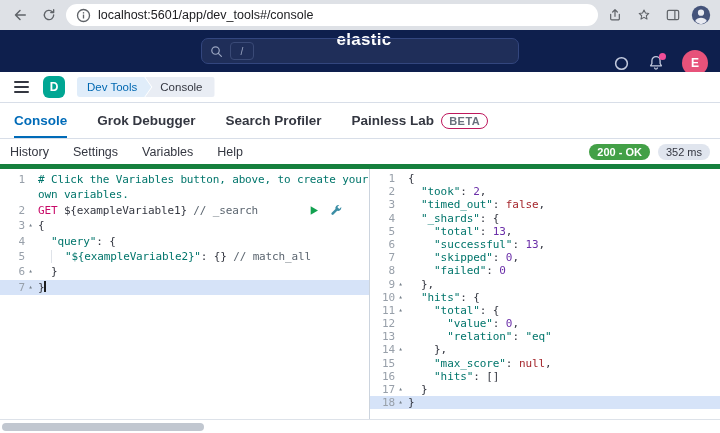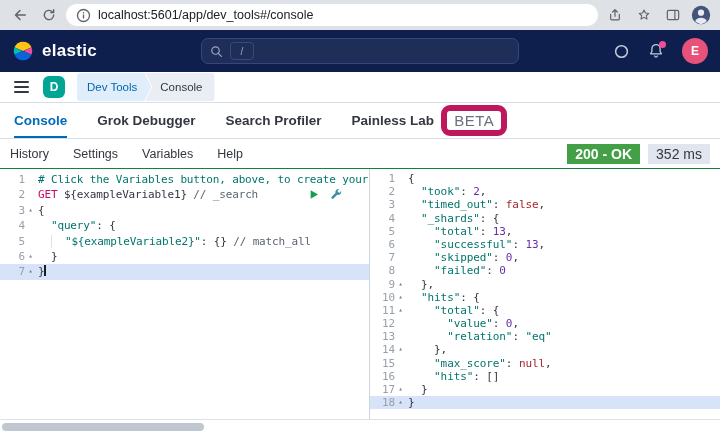--- a/index.html
+++ b/index.html
@@ -8,60 +8,60 @@
   .abs{position:absolute;left:0;right:0;}
 
   
   .chrome{top:0;height:30px;background:#dee1e6;display:flex;align-items:center;padding:0 8px;gap:5px;box-sizing:border-box;}
   .nav-btn{width:24px;height:24px;display:flex;align-items:center;justify-content:center;border-radius:50%;flex:0 0 auto;cursor:pointer;}
   .omnibox{flex:1;height:22px;background:#fff;border-radius:12px;display:flex;align-items:center;padding:0 10px;gap:7px;min-width:0;cursor:text;}
   .omnibox .url{font-size:12.5px;color:#202124;white-space:nowrap;overflow:hidden;}
   .chrome-avatar{width:22px;height:22px;flex:0 0 auto;cursor:pointer;}
 
   
-  .eheader{top:30px;height:42px;background:var(--c-header-bg);display:flex;align-items:center;padding:0 12px;box-sizing:border-box;}
+  .eheader{top:30px;height:42px;background:var(--c-header-bg);display:flex;align-items:center;padding:0 12px;box-sizing:border-box;flex-direction:column;}
   .brand{color:#fff;font-size:17px;font-weight:600;letter-spacing:.3px;margin-left:8px;}
   .gsearch{position:absolute;left:201px;top:8px;width:318px;height:26px;background:rgba(255,255,255,.07);
            border:1px solid #33467e;border-radius:7px;display:flex;align-items:center;padding:0 8px;gap:7px;box-sizing:border-box;cursor:text;}
   .gsearch .ph{font-size:12px;color:#9aa5c1;flex:1;white-space:nowrap;overflow:hidden;}
   .kbd{min-width:16px;height:16px;border:1px solid #3a4a77;border-radius:4px;color:#9aa5c1;font-size:10px;
        display:flex;align-items:center;justify-content:center;padding:0 3px;}
   .hicons{margin-left:auto;display:flex;align-items:center;gap:18px;}
   .bell-wrap{position:relative;display:flex;cursor:pointer;}
   .bell-dot{position:absolute;right:-2px;top:-2px;width:7px;height:7px;border-radius:50%;background:var(--c-notification-dot);}
   .euser{width:26px;height:26px;border-radius:50%;background:var(--c-user-avatar-bg);color:#fff;font-size:12px;font-weight:700;
          display:flex;align-items:center;justify-content:center;cursor:pointer;}
 
   
   .crumbs{top:72px;height:31px;background:#fff;border-bottom:1px solid #d8dee8;display:flex;align-items:center;
           padding:0 12px;gap:12px;box-sizing:border-box;}
   .ham{display:flex;flex-direction:column;gap:3px;cursor:pointer;padding:4px 2px;}
   .ham i{display:block;width:15px;height:2px;background:#343741;border-radius:1px;}
   .space-av{width:22px;height:22px;border-radius:6px;background:var(--c-space-avatar-bg);color:#fff;font-size:12px;font-weight:700;
             display:flex;align-items:center;justify-content:center;cursor:pointer;}
-  .chip{font-size:11.5px;height:28px;display:flex;align-items:center;cursor:pointer;}
+  .chip{font-size:11.5px;height:20px;display:flex;align-items:center;cursor:pointer;}
   .chip1{background:#e0edfa;color:#0068b1;padding:0 14px 0 10px;border-radius:3px 0 0 3px;position:relative;z-index:2;
          clip-path:polygon(0 0,calc(100% - 7px) 0,100% 50%,calc(100% - 7px) 100%,0 100%);}
   .chip2{background:#e9edf4;color:#343741;padding:0 12px 0 15px;margin-left:-6px;border-radius:0 3px 3px 0;
          clip-path:polygon(0 0,100% 0,100% 100%,0 100%,7px 50%);}
 
   
   .tabs{top:103px;height:36px;background:#fff;border-bottom:1px solid #d8dee8;display:flex;align-items:stretch;
         padding:0 14px;gap:30px;box-sizing:border-box;}
   .tab{display:flex;align-items:center;font-size:13.5px;font-weight:700;color:#343741;cursor:pointer;gap:7px;}
   .tab.active{color:var(--c-primary);box-shadow:inset 0 -2px 0 var(--c-primary);}
-  .beta{font-size:15px;font-weight:400;letter-spacing:.5px;color:#69707d;border:6px solid #be185d;border-radius:9px;
+  .beta{font-size:11px;font-weight:700;letter-spacing:.5px;color:#69707d;border:1px solid #be185d;border-radius:9px;
         padding:1px 7px;background:#fff;}
 
   
-  .ctoolbar{top:139px;height:30px;background:#fff;border-bottom:1px solid #15803d;display:flex;align-items:center;
+  .ctoolbar{top:139px;height:30px;background:#fff;border-bottom:5px solid #15803d;display:flex;align-items:center;
             padding:0 10px;gap:24px;box-sizing:border-box;}
   .ctool{font-size:12.5px;color:#343741;cursor:pointer;}
   .right-badges{margin-left:auto;display:flex;align-items:center;gap:8px;}
-  .badge{font-size:14px;border-radius:0;padding:2px 8px;white-space:nowrap;}
+  .badge{font-size:11px;border-radius:8px;padding:2px 8px;white-space:nowrap;}
   .badge-ok{background:var(--c-success-badge);color:#fff;font-weight:700;}
   .badge-ms{background:var(--c-duration-badge-bg);color:#343741;}
 
   
   .editors{top:169px;height:250px;display:flex;background:#fff;}
   .pane{box-sizing:border-box;padding-top:3px;overflow:hidden;cursor:text;}
   .pane.request{width:370px;border-right:1px solid #ccd4de;}
   .pane.response{flex:1;}
   .row{display:flex;position:relative;}
   .pane.request .row{height:15.4px;line-height:15.4px;font-size:11px;letter-spacing:-.15px;}
@@ -213,20 +213,27 @@
   <div class="pane request" id="request-pane">
       <div class="row">
         <span class="gut">
           <span class="ln">1</span>
           <span class="fw"></span>
         </span>
         <span class="code"><span class="tk-cm"># Click the Variables button, above, to create your</span></span>
       </div>
       <div class="row">
         <span class="gut">
+          <span class="ln"></span>
+          <span class="fw"></span>
+        </span>
+        <span class="code"><span class="tk-cm">own variables.</span></span>
+      </div>
+      <div class="row">
+        <span class="gut">
           <span class="ln">2</span>
           <span class="fw"></span>
         </span>
         <span class="code"><span class="tk-mth">GET</span><span class="tk-txt"> ${exampleVariable1} </span><span class="tk-cm2">// _search</span></span>
         <div class="acts">
           <button>
             <svg width="13" height="13" viewBox="0 0 16 16">
               <path d="M4.5 2.8v10.4L13.5 8z" fill="var(--c-play)"></path>
             </svg>
           </button>

